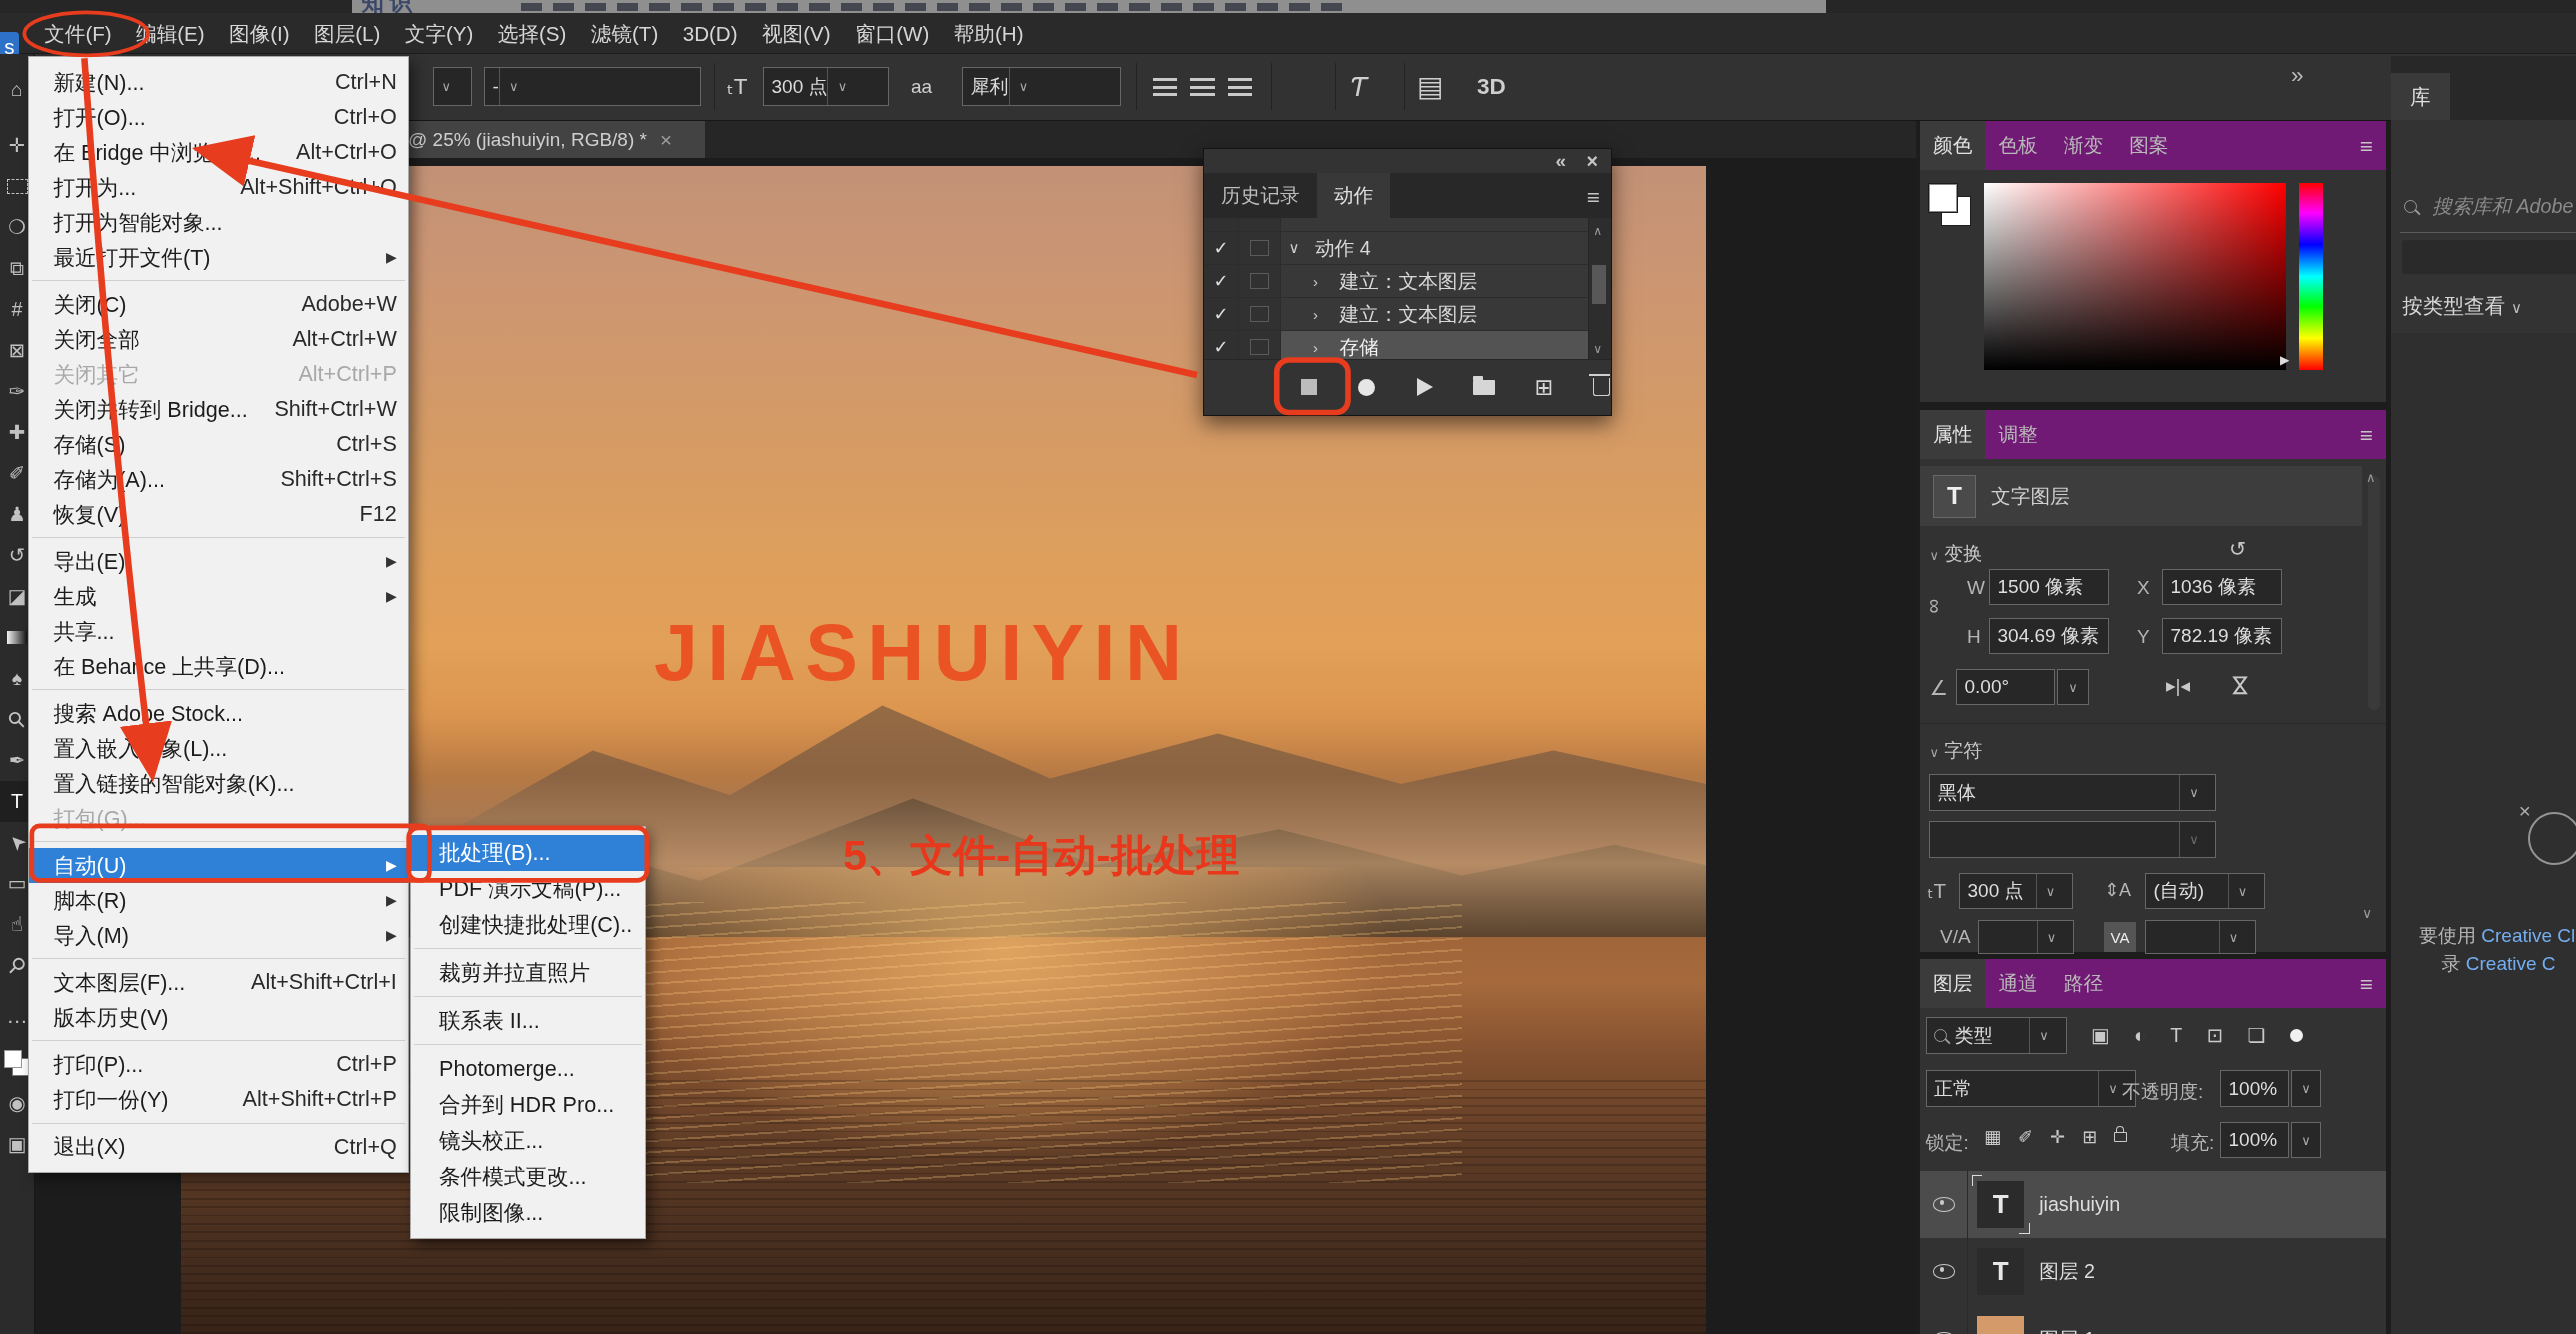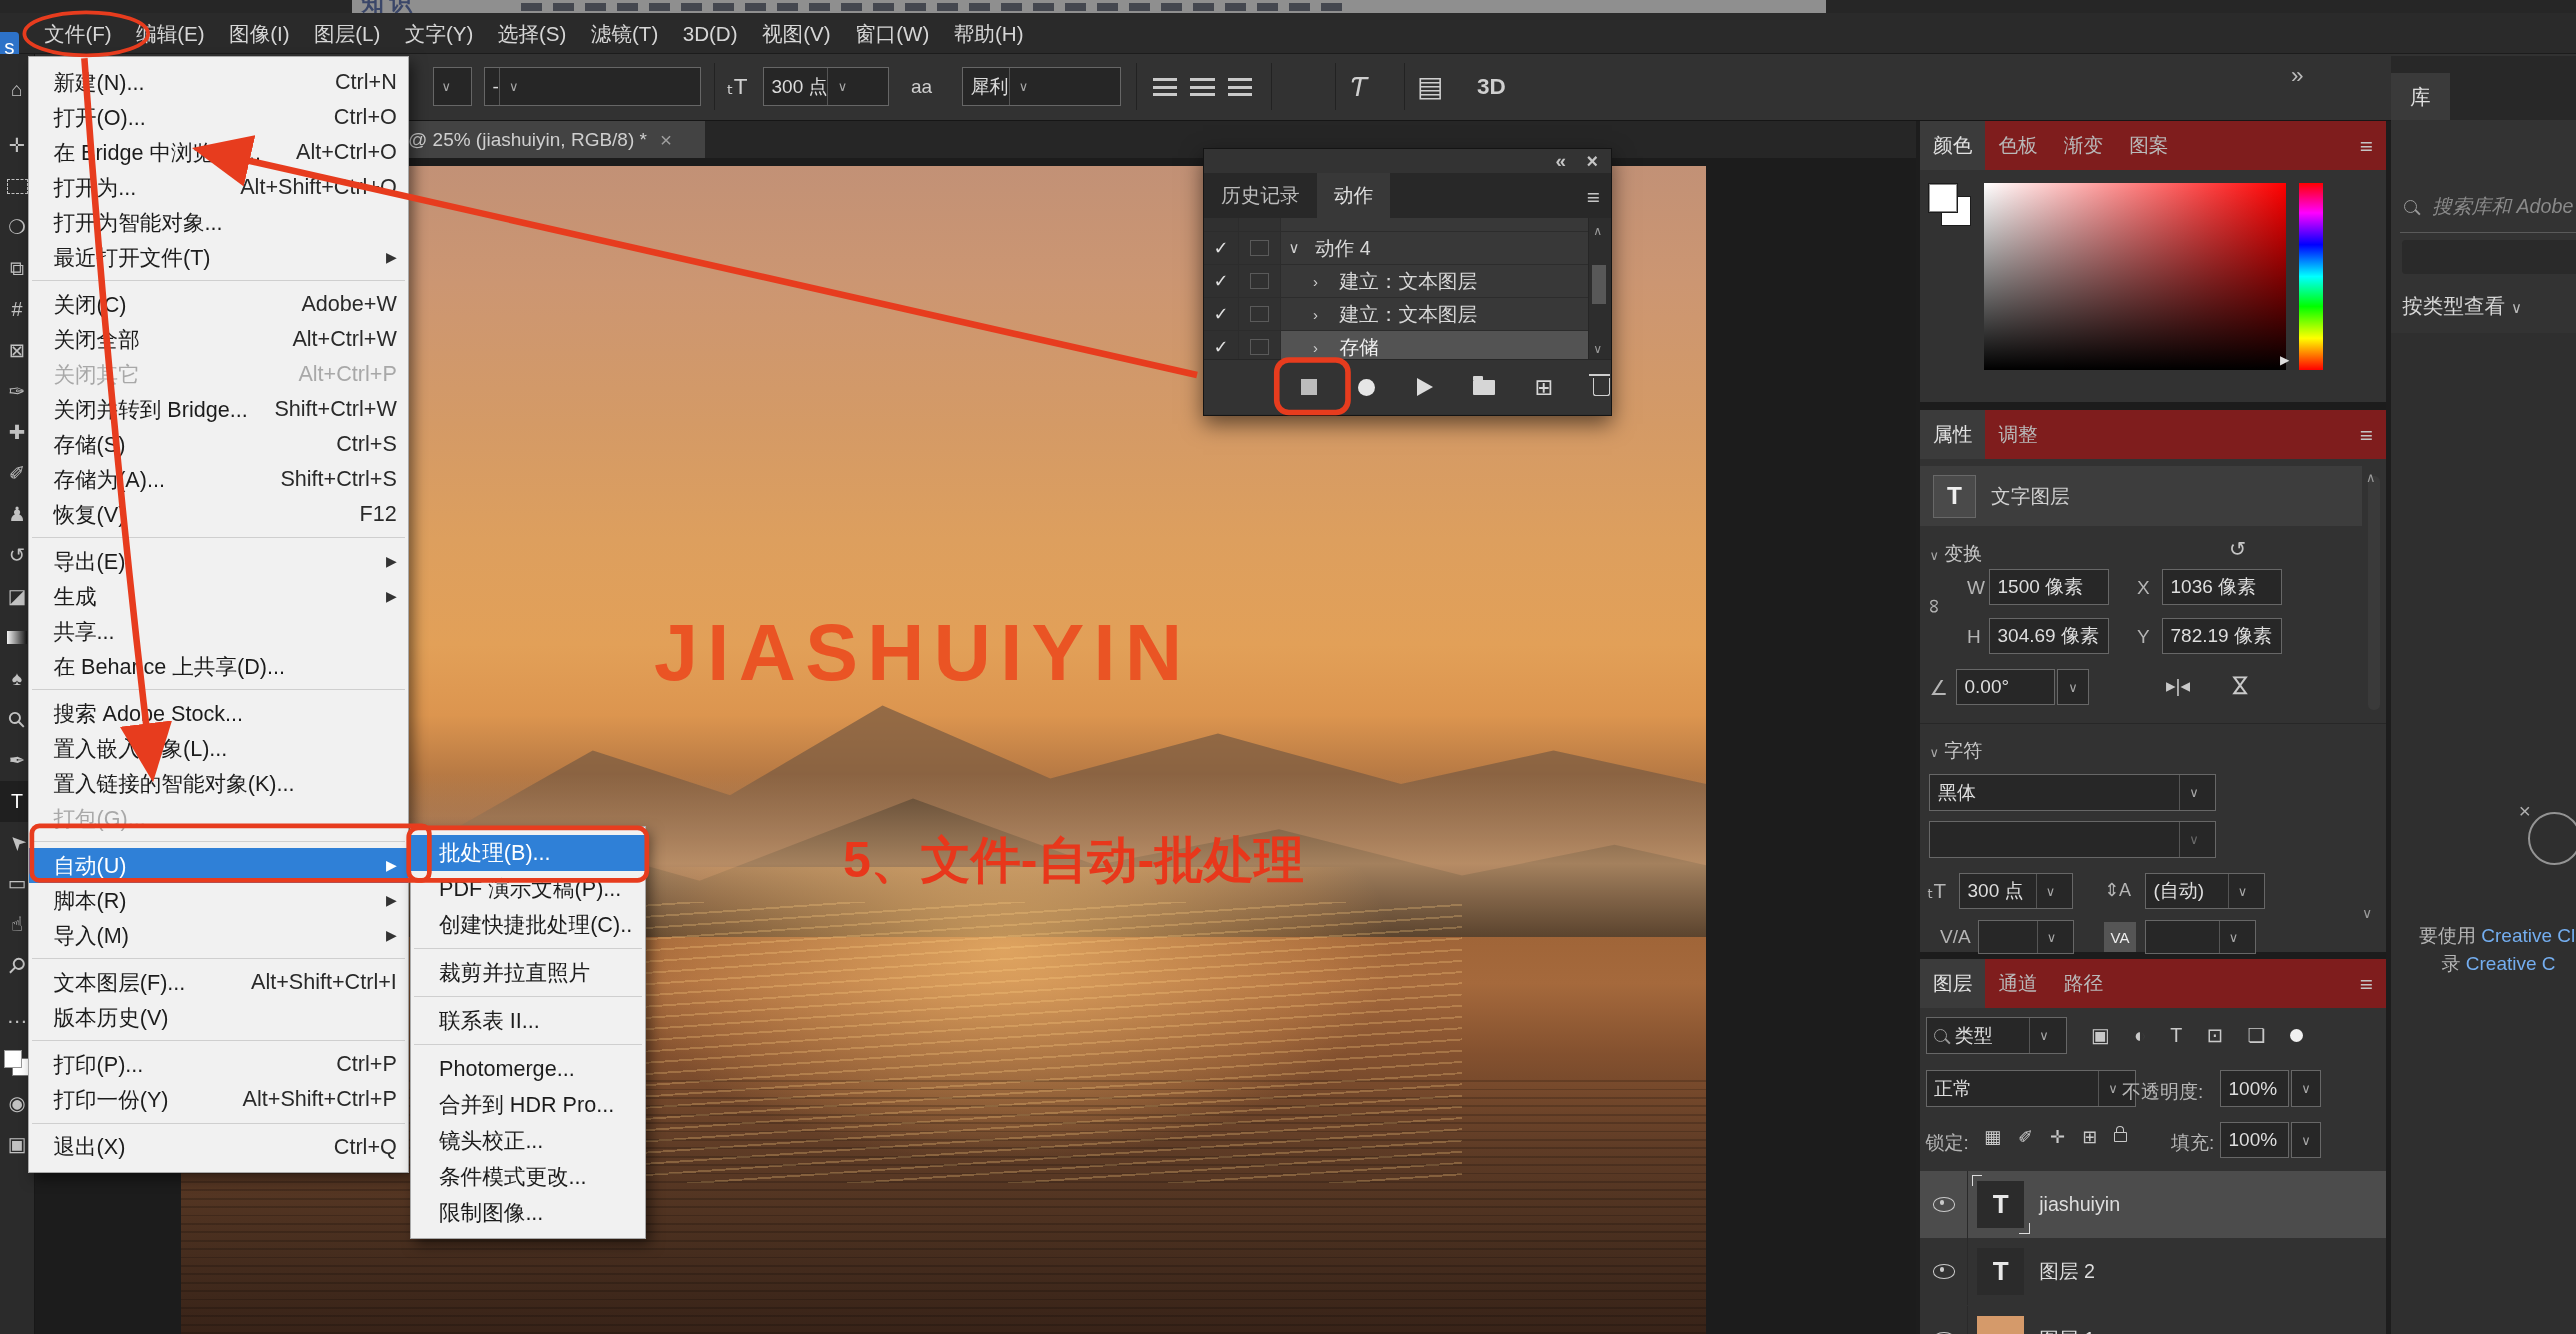--- a/index.html
+++ b/index.html
@@ -61,21 +61,21 @@
       background:linear-gradient(180deg,rgba(236,186,132,0) 0%,rgba(240,190,140,.5) 55%,rgba(200,140,90,0) 100%)}
   .suncol{position:absolute;left:0;top:60%;width:100%;height:40%;
       background:radial-gradient(ellipse 34% 60% at 54% 18%,rgba(255,196,116,.65),rgba(255,180,100,.18) 60%,transparent 75%)}
   .glit{position:absolute;left:18%;top:63%;width:66%;height:24%;opacity:.5;
       background:repeating-linear-gradient(176deg,transparent 0 4.7px,rgba(255,206,130,.55) 4.7px 6.6px,transparent 6.6px 11.2px)}
   .waves{position:absolute;left:0;top:78%;width:100%;height:22%;opacity:.4;
       background:repeating-linear-gradient(0deg,rgba(0,0,0,.45) 0 1.9px,transparent 1.9px 8.4px)}
   #watermark{position:absolute;left:473px;top:441px;font-size:79px;font-weight:bold;letter-spacing:9.4px;color:#ea5424}
   .anno{position:absolute;color:#e8371b;font-weight:bold;white-space:nowrap}
   #anno4{left:933px;top:264px;font-size:51px}
-  #anno5{left:662px;top:661px;font-size:50px}
+  #anno5{left:662px;top:661px;font-size:43px}
   
   .wmenu{background:#f1f1f1;border:0.9px solid #a9a9a9;box-shadow:4.7px 5.6px 13px rgba(0,0,0,.5);box-sizing:border-box;padding:7.5px 0}
   #filemenu{left:28px;top:56px;width:381px}
   #autosub{left:410px;top:826px;width:236px}
   .mi{height:35px;display:flex;align-items:center;padding:0 11.2px 0 24.4px;color:#1c1c1c;font-size:21.6px;white-space:nowrap}
   #autosub .mi{height:36px;padding-left:28px}
   .mi .lab{overflow:hidden;text-overflow:clip}
   .mi .sc{margin-left:auto;color:#2a2a2a}
   .mi .sub{margin-left:auto;font-size:14px;color:#333}
   .mi.dis{color:#a8a8a8}.mi.dis .sc{color:#a8a8a8}
@@ -112,21 +112,21 @@
   .abtn .sq{width:16px;height:16px;background:#bcbcbc}
   .abtn .ci{width:17px;height:17px;border-radius:50%;background:#e6e6e6}
   .abtn .tri{width:0;height:0;border-left:16px solid #dcdcdc;border-top:9.4px solid transparent;border-bottom:9.4px solid transparent}
   .abtn .fold{width:22.5px;height:15px;background:#d6d6d6;position:relative;border-radius:0.9px}
   .abtn .fold:before{content:"";position:absolute;left:0;top:-3.7px;width:10.3px;height:3.7px;background:#d6d6d6;border-radius:0.9px 0.9px 0 0}
   .abtn .newa{font-size:22.5px;color:#d6d6d6}
   .abtn .trash{width:15px;height:17px;border:1.9px solid #cfcfcf;border-top:none;border-radius:0 0 2.8px 2.8px;position:relative}
   .abtn .trash:before{content:"";position:absolute;left:-4.7px;top:-4.7px;width:20.6px;height:1.9px;background:#cfcfcf}
   #rcol{left:1920px;top:121px;width:466px;height:1214px;background:#1c1c1c}
   .pgrp{position:absolute;left:0;width:466px;background:#323232}
-  .ptabs{height:49px;background:#7f1d1d;display:flex;position:relative}
+  .ptabs{height:49px;background:#701a75;display:flex;position:relative}
   .ptab{padding:0 13px;display:flex;align-items:center;color:#b9b9b9;font-size:19.7px}
   .ptab.on{background:#3b3b3b;color:#e2e2e2}
   .pmg{position:absolute;right:13px;top:13px;color:#c5c5c5;font-size:22.5px}
   .hdr{color:#c9c9c9;font-size:19px}
   .lblw{color:#b5b5b5;font-size:19px}
   .box{position:absolute;background:#272727;border:0.9px solid #676767;color:#dedede;font-size:19px;
       display:flex;align-items:center;padding:0 7.5px;box-sizing:border-box;overflow:hidden;white-space:nowrap}
   .box .ddc{margin-left:auto}
   .caret{color:#a8a8a8;font-size:13px}
   .vscroll{position:absolute;right:5.6px;width:12.2px;background:#3a3a3a;border-radius:5.6px}

